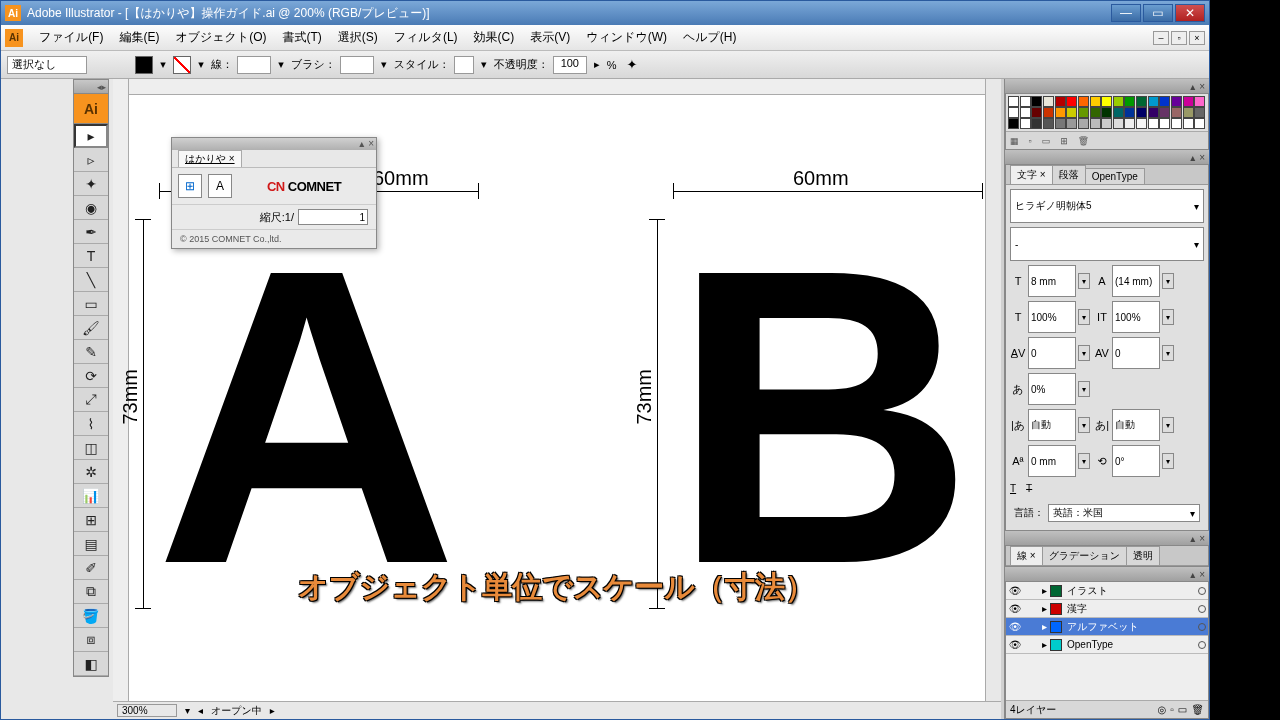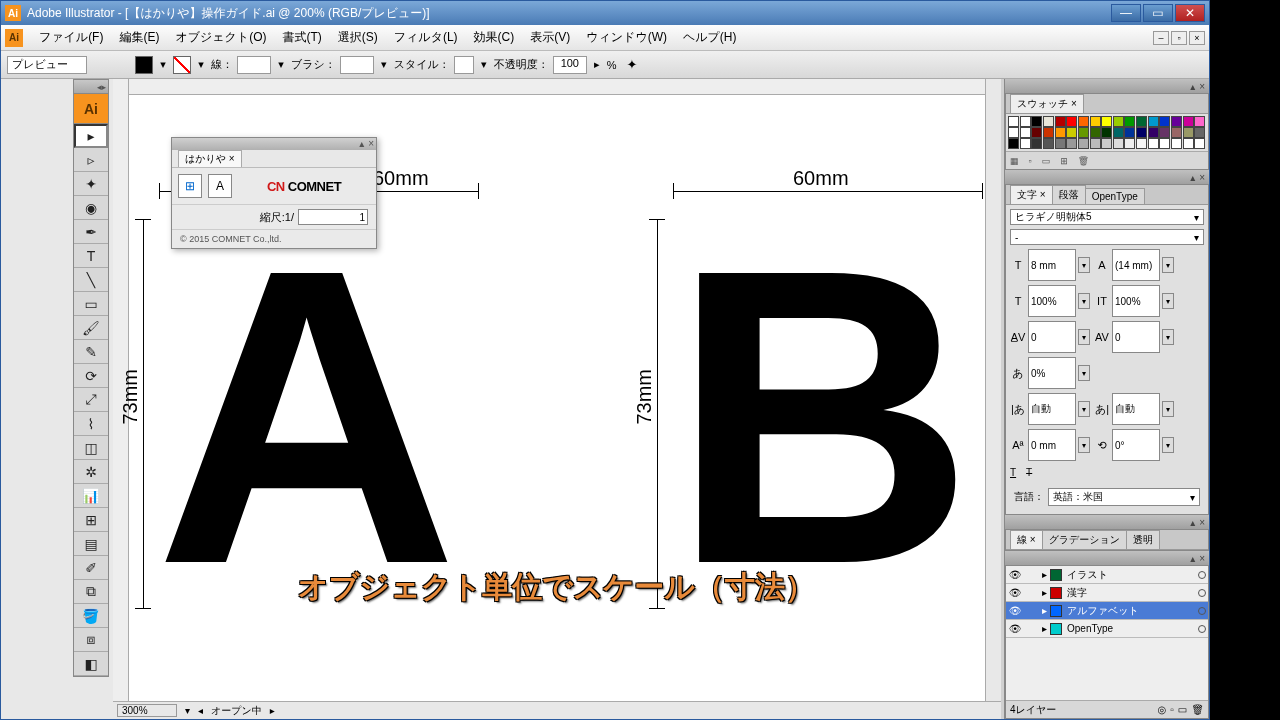--- a/index.html
+++ b/index.html
@@ -34,40 +34,40 @@
 .dim-line-h { position: absolute; height: 1px; background: #000; }
 .dim-line-h::before, .dim-line-h::after { content:""; position:absolute; width:1px; height:16px; background:#000; top:-8px; }
 .dim-line-h::before{left:0} .dim-line-h::after{right:0}
 .dim-line-v { position: absolute; width: 1px; background: #000; }
 .dim-line-v::before, .dim-line-v::after { content:""; position:absolute; height:1px; width:16px; background:#000; left:-8px; }
 .dim-line-v::before{top:0} .dim-line-v::after{bottom:0}
 .subtitle { position: absolute; width: 100%; text-align: center; font-size: 30px; font-weight: bold; color: #e88a3a; text-shadow: -1px -1px 0 #000, 1px -1px 0 #000, -1px 1px 0 #000, 1px 1px 0 #000, 2px 2px 2px rgba(0,0,0,.6); line-height: 1.3; }
 .plugin-panel { position: absolute; left: 170px; top: 136px; width: 206px; background: #eee; border: 1px solid #888; box-shadow: 2px 2px 6px rgba(0,0,0,.3); font-size: 11px; }
 .plugin-top { height: 12px; background: linear-gradient(#d0d0d0, #b0b0b0); display: flex; justify-content: flex-end; padding: 0 2px; color:#555; font-size:10px; gap:4px;}
 .plugin-tab { height: 18px; display: flex; align-items: center; padding: 0 6px; background:#e8e8e8; border-bottom:1px solid #bbb;}
-.plugin-tab span{background:#f8f8f8; border:1px solid #aaa; border-bottom:none; padding:1px 6px; font-size:10px;}
+.plugin-tab span{background:#f8f8f8; border:1px solid #aaa; border-bottom:none; padding:1px 6px; font-size:10px;text-decoration:underline;}
 .plugin-body { padding: 6px; display: flex; align-items: center; gap: 6px; background:#eaeaea;}
 .plugin-btn { width: 24px; height: 24px; border: 1px solid #888; background: #fff; display: flex; align-items: center; justify-content: center; font-size: 12px; cursor:pointer;}
 .plugin-logo { flex: 1; display: flex; align-items: flex-end; justify-content: center; font-weight: bold; font-size: 13px; letter-spacing: -0.5px; }
 .plugin-logo b{color:#d01818;}
 .plugin-row2 { padding: 4px 8px; display: flex; align-items: center; gap: 4px; background:#eaeaea; border-top:1px solid #ccc;}
 .plugin-row2 input { width: 70px; height: 16px; border: 1px solid #888; font-size: 10px; padding:0 2px; text-align:right;}
 .plugin-foot { padding: 4px 8px; font-size: 9px; color: #555; background:#eaeaea; border-top:1px solid #ccc;}
 .rightarea { position: absolute; right: 0; top: 78px; width: 204px; height: 640px; background: #d0d0d0; display: flex; flex-direction: column; }
 .rightgrip { height: 14px; background: linear-gradient(#c0c0c0, #a0a0a0); display:flex; justify-content:flex-end; align-items:center; padding-right:4px; font-size:10px; color:#444; gap:4px;}
 .panel { background: #e0e0e0; border: 1px solid #888; margin: 0; }
 .panel-tabs { height: 20px; display: flex; align-items: flex-end; padding: 0 4px; font-size: 10px; gap: 0; background:#c8c8c8; border-bottom:1px solid #999;}
 .ptab { padding: 2px 6px; background: #d8d8d8; border: 1px solid #999; border-bottom: none; margin-right: -1px; cursor: pointer; }
 .ptab.active { background: #eee; }
 .swatch-grid { display: grid; grid-template-columns: repeat(17, 1fr); gap: 0; padding: 2px; }
 .sw { width: 11px; height: 11px; border: 1px solid #444; cursor:pointer;}
 .panel-foot { height: 18px; background: #d8d8d8; border-top: 1px solid #aaa; display: flex; align-items: center; padding: 0 4px; gap: 10px; font-size: 9px; color: #555; }
 .char-body { padding: 4px; font-size: 10px; display: flex; flex-direction: column; gap: 4px; }
 .char-row { display: flex; gap: 4px; align-items: center; }
-.char-sel { flex: 1; height: 16px; border: 1px solid #888; background: #fff; padding: 0 4px; display: flex; align-items: center; }
+.char-sel { flex: 1; height: 34px; border: 1px solid #888; background: #fff; padding: 0 4px; display: flex; align-items: center; }
 .char-field { display: flex; align-items: center; gap: 2px; }
 .char-field .cf-icon { width: 16px; font-size: 11px; text-align: center; }
 .char-field .cf-val { width: 48px; height: 16px; border: 1px solid #888; background: #fff; padding: 15px 2px; display: flex; align-items: center; }
 .char-field .cf-drop { width: 12px; height: 16px; border: 1px solid #888; background: #ddd; display: flex; align-items: center; justify-content: center; font-size: 8px; cursor:pointer;}
 .lang-row { display: flex; align-items: center; padding: 4px; font-size: 10px; gap:4px;}
 .lang-sel { flex: 1; height: 18px; border: 1px solid #888; background: #fff; padding: 0 4px; display: flex; align-items: center; justify-content: space-between; }
 .layer-list { font-size: 10px; }
 .layer-item { display: flex; align-items: center; height: 18px; border-bottom: 1px solid #bbb; padding: 0 2px; gap: 3px; }
 .layer-item.sel { background: #4a7bd5; color: #fff; }
 .lay-vis { width: 14px; text-align: center; }
@@ -108,21 +108,21 @@
     <div class="menuitem">ウィンドウ(W)</div>
     <div class="menuitem">ヘルプ(H)</div>
     <div class="right-btns">
       <span>–</span>
       <span>▫</span>
       <span>×</span>
     </div>
   </div>
 
   <div class="controlbar">
-    <div class="sel-none">プレビュー</div>
+    <div class="sel-none">選択なし</div>
     <div style="width:40px"></div>
     <div class="swatch" style="background:#000"></div>
     <div class="drop">▾</div>
     <div class="swatch" style="background:#fff; position:relative">
         <div style="position:absolute;inset:0;background:linear-gradient(to top right, transparent 45%, red 45%, red 55%, transparent 55%)"></div>
       </div>
     <div class="drop">▾</div>
     <span class="cb-label">線：</span>
     <div class="cb-input"></div>
     <div class="drop">▾</div>
@@ -214,23 +214,20 @@
   <div class="scrollbar-v" style="left:984px"></div>
   <div class="rstrip"></div>
 
   <div class="rightarea">
     <div class="rightgrip">
         <span>▴</span>
         <span>×</span>
       </div>
 
     <div class="panel">
-      <div class="panel-tabs">
-          <div class="ptab active">スウォッチ ×</div>
-        </div>
       <div class="swatch-grid" id="swatch-grid">
           <div class="sw" style="background: rgb(255, 255, 255);"></div>
           <div class="sw" style="background: rgb(255, 255, 255);"></div>
           <div class="sw" style="background: rgb(0, 0, 0);"></div>
           <div class="sw" style="background: rgb(232, 229, 216);"></div>
           <div class="sw" style="background: rgb(179, 0, 0);"></div>
           <div class="sw" style="background: rgb(255, 0, 0);"></div>
           <div class="sw" style="background: rgb(255, 102, 0);"></div>
           <div class="sw" style="background: rgb(255, 204, 0);"></div>
           <div class="sw" style="background: rgb(255, 255, 0);"></div>

